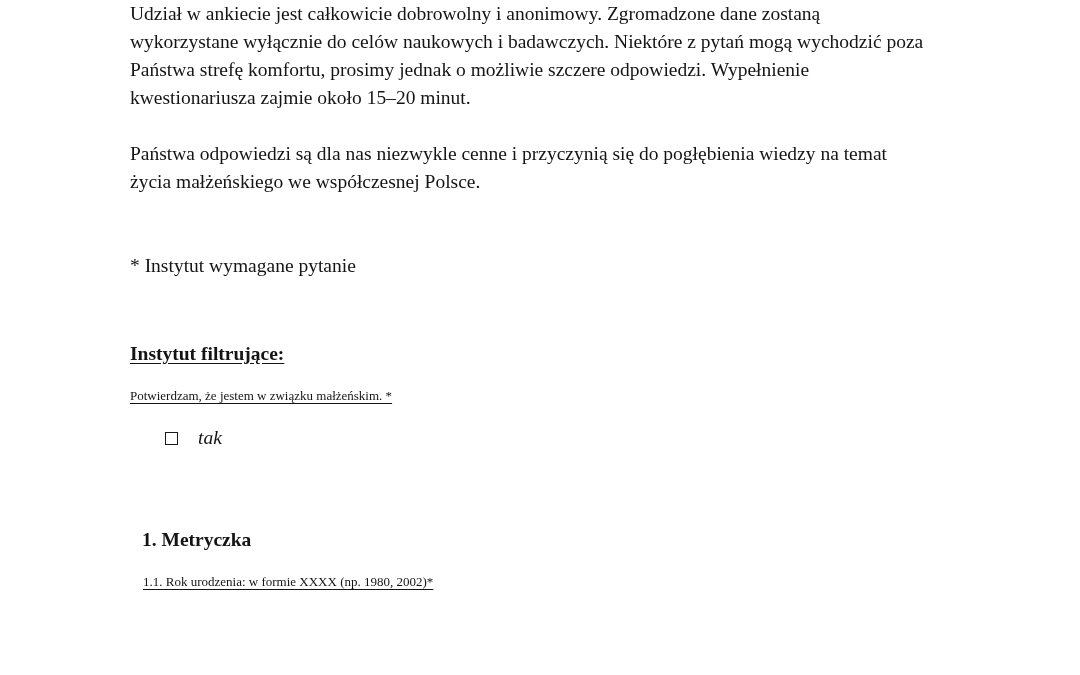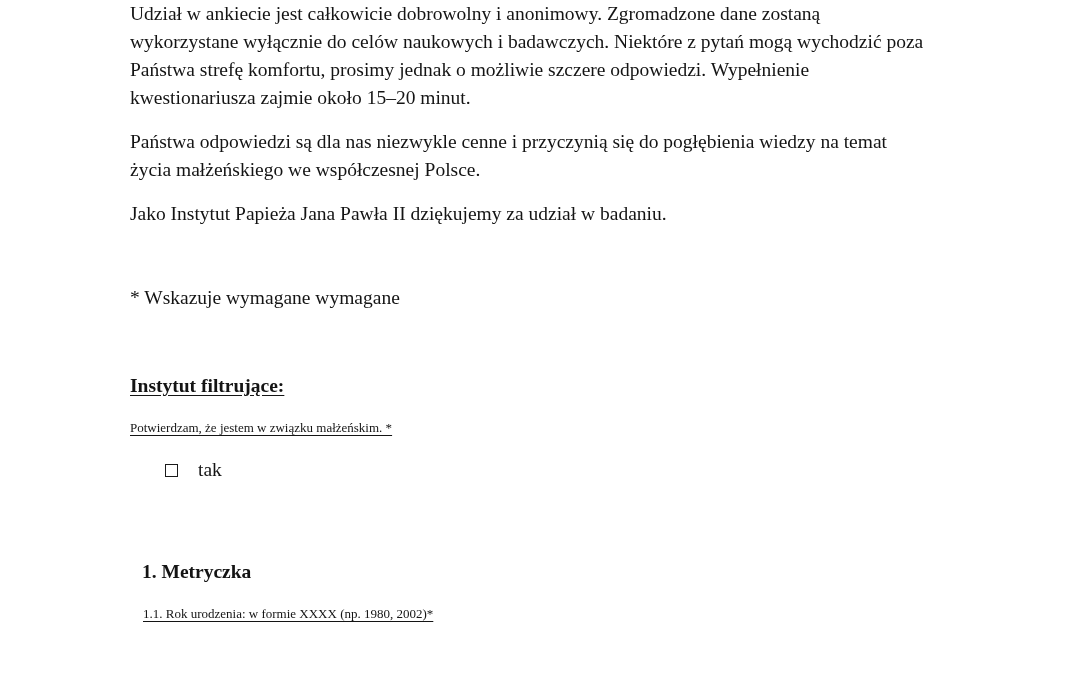--- a/index.html
+++ b/index.html
@@ -27,21 +27,21 @@
 
   
   .para {
     font-size: 19.5px;
     line-height: 28px;
     text-align: left;
     margin: 0;
     width: 795px;
   }
 
-  .gap-para  { margin-top: 16px; }
+  .gap-para  { margin-top: 28px; }
 
   
   .sp-required   { height: 56px; }
   .sp-filter     { height: 60px; }
   .sp-section    { height: 62px; }
 
   
   .required-note {
     font-size: 19.5px;
     line-height: 28px;
@@ -91,20 +91,21 @@
     height: 13px;
     border: 1.6px solid #1a1a1a;
     background: #ffffff;
     box-sizing: border-box;
     flex: 0 0 auto;
   }
   .option-label {
     font-size: 19.5px;
     line-height: 28px;
     margin-left: 20px;
+    font-style: italic;
   }
 
   
   .subq-wrap { padding-left: 13px; }
 
   .q-hint {
     font-size: 19.5px;
     line-height: 28px;
     font-style: italic;
     margin: 0;
@@ -115,25 +116,24 @@
 </style>
 </head>
 <body>
 
 <div class="page">
 
   <p class="para">Udział w ankiecie jest całkowicie dobrowolny i anonimowy. Zgromadzone dane zostaną wykorzystane wyłącznie do celów naukowych i badawczych. Niektóre z pytań mogą wychodzić poza Państwa strefę komfortu, prosimy jednak o możliwie szczere odpowiedzi. Wypełnienie kwestionariusza zajmie około 15–20 minut.</p>
 
   <p class="para gap-para">Państwa odpowiedzi są dla nas niezwykle cenne i przyczynią się do pogłębienia wiedzy na temat życia małżeńskiego we współczesnej Polsce.</p>
 
-  <p class="para gap-para">Jako Instytut Papieża Jana Pawła II dziękujemy za udział w badaniu.</p>
 
   <div class="sp-required"></div>
 
-  <p class="required-note">* Wskazuje wymagane wymagane</p>
+  <p class="required-note">* Instytut wymagane pytanie</p>
 
   <div class="sp-filter"></div>
 
   <div>
     <div>
       <span class="h-filter">Instytut filtrujące:</span>
     </div>
 
     <div class="gap-after-heading">
       <span class="q-underlined">Potwierdzam, że jestem w związku małżeńskim. *</span>

